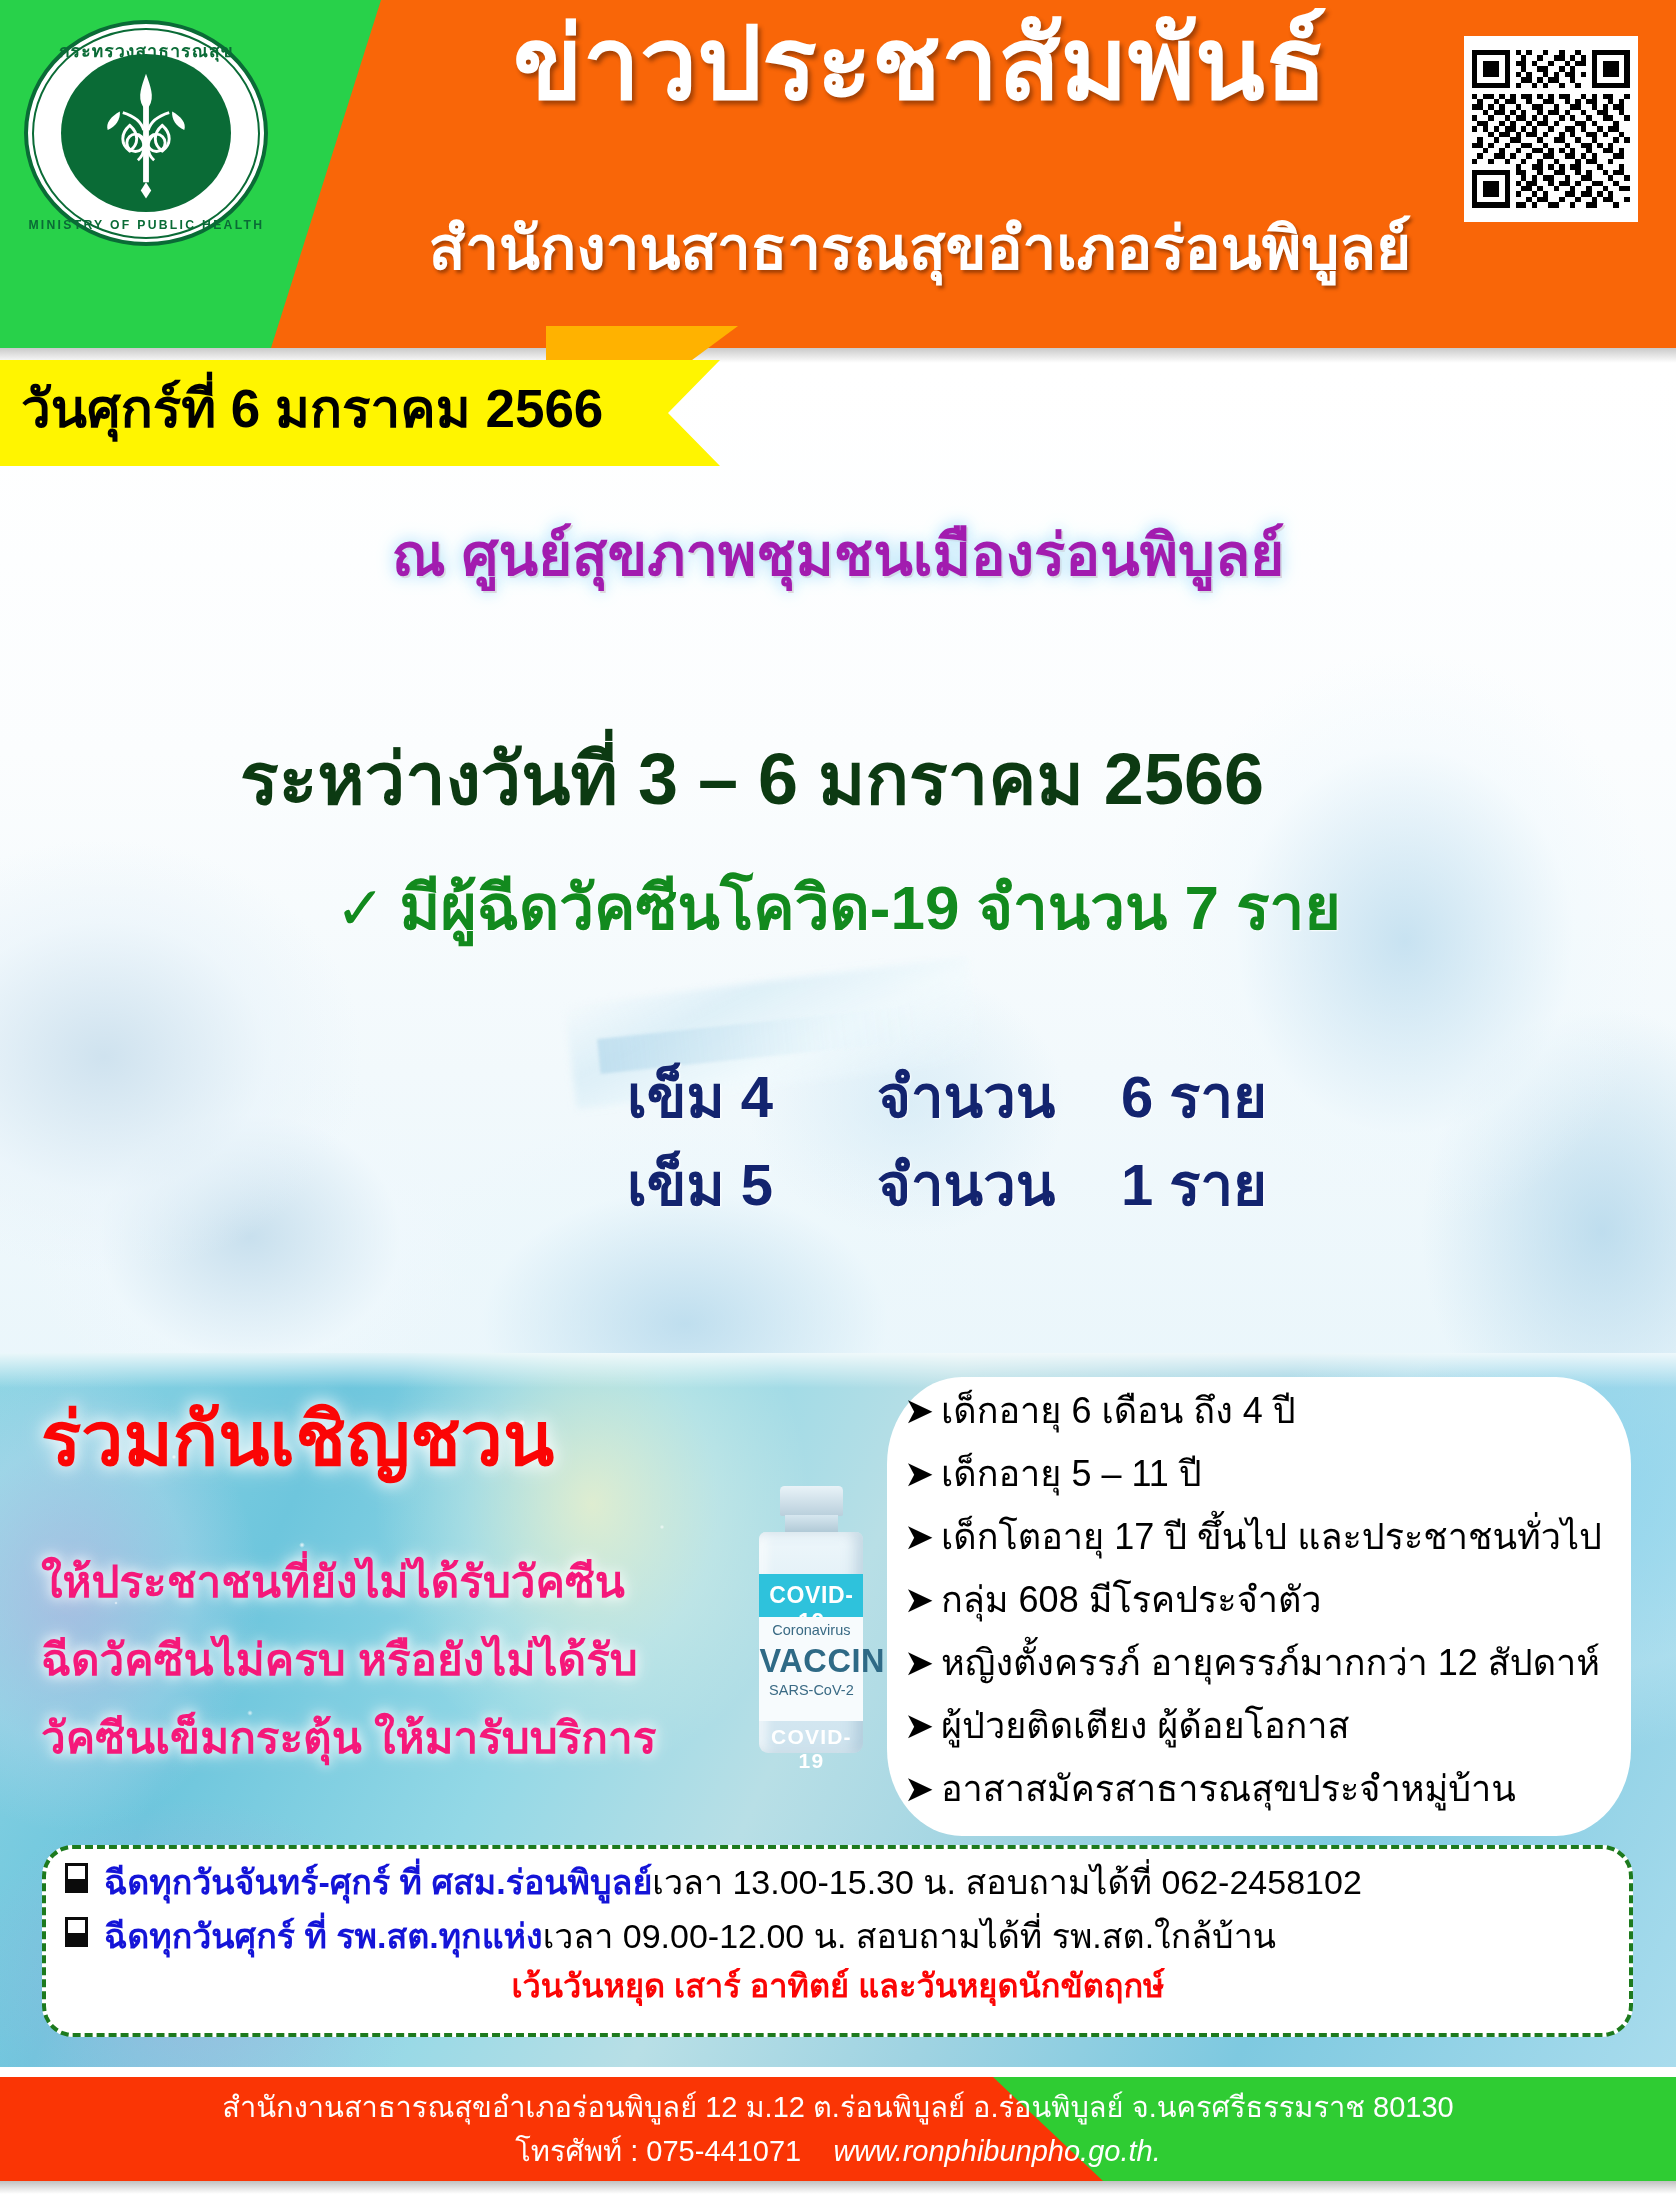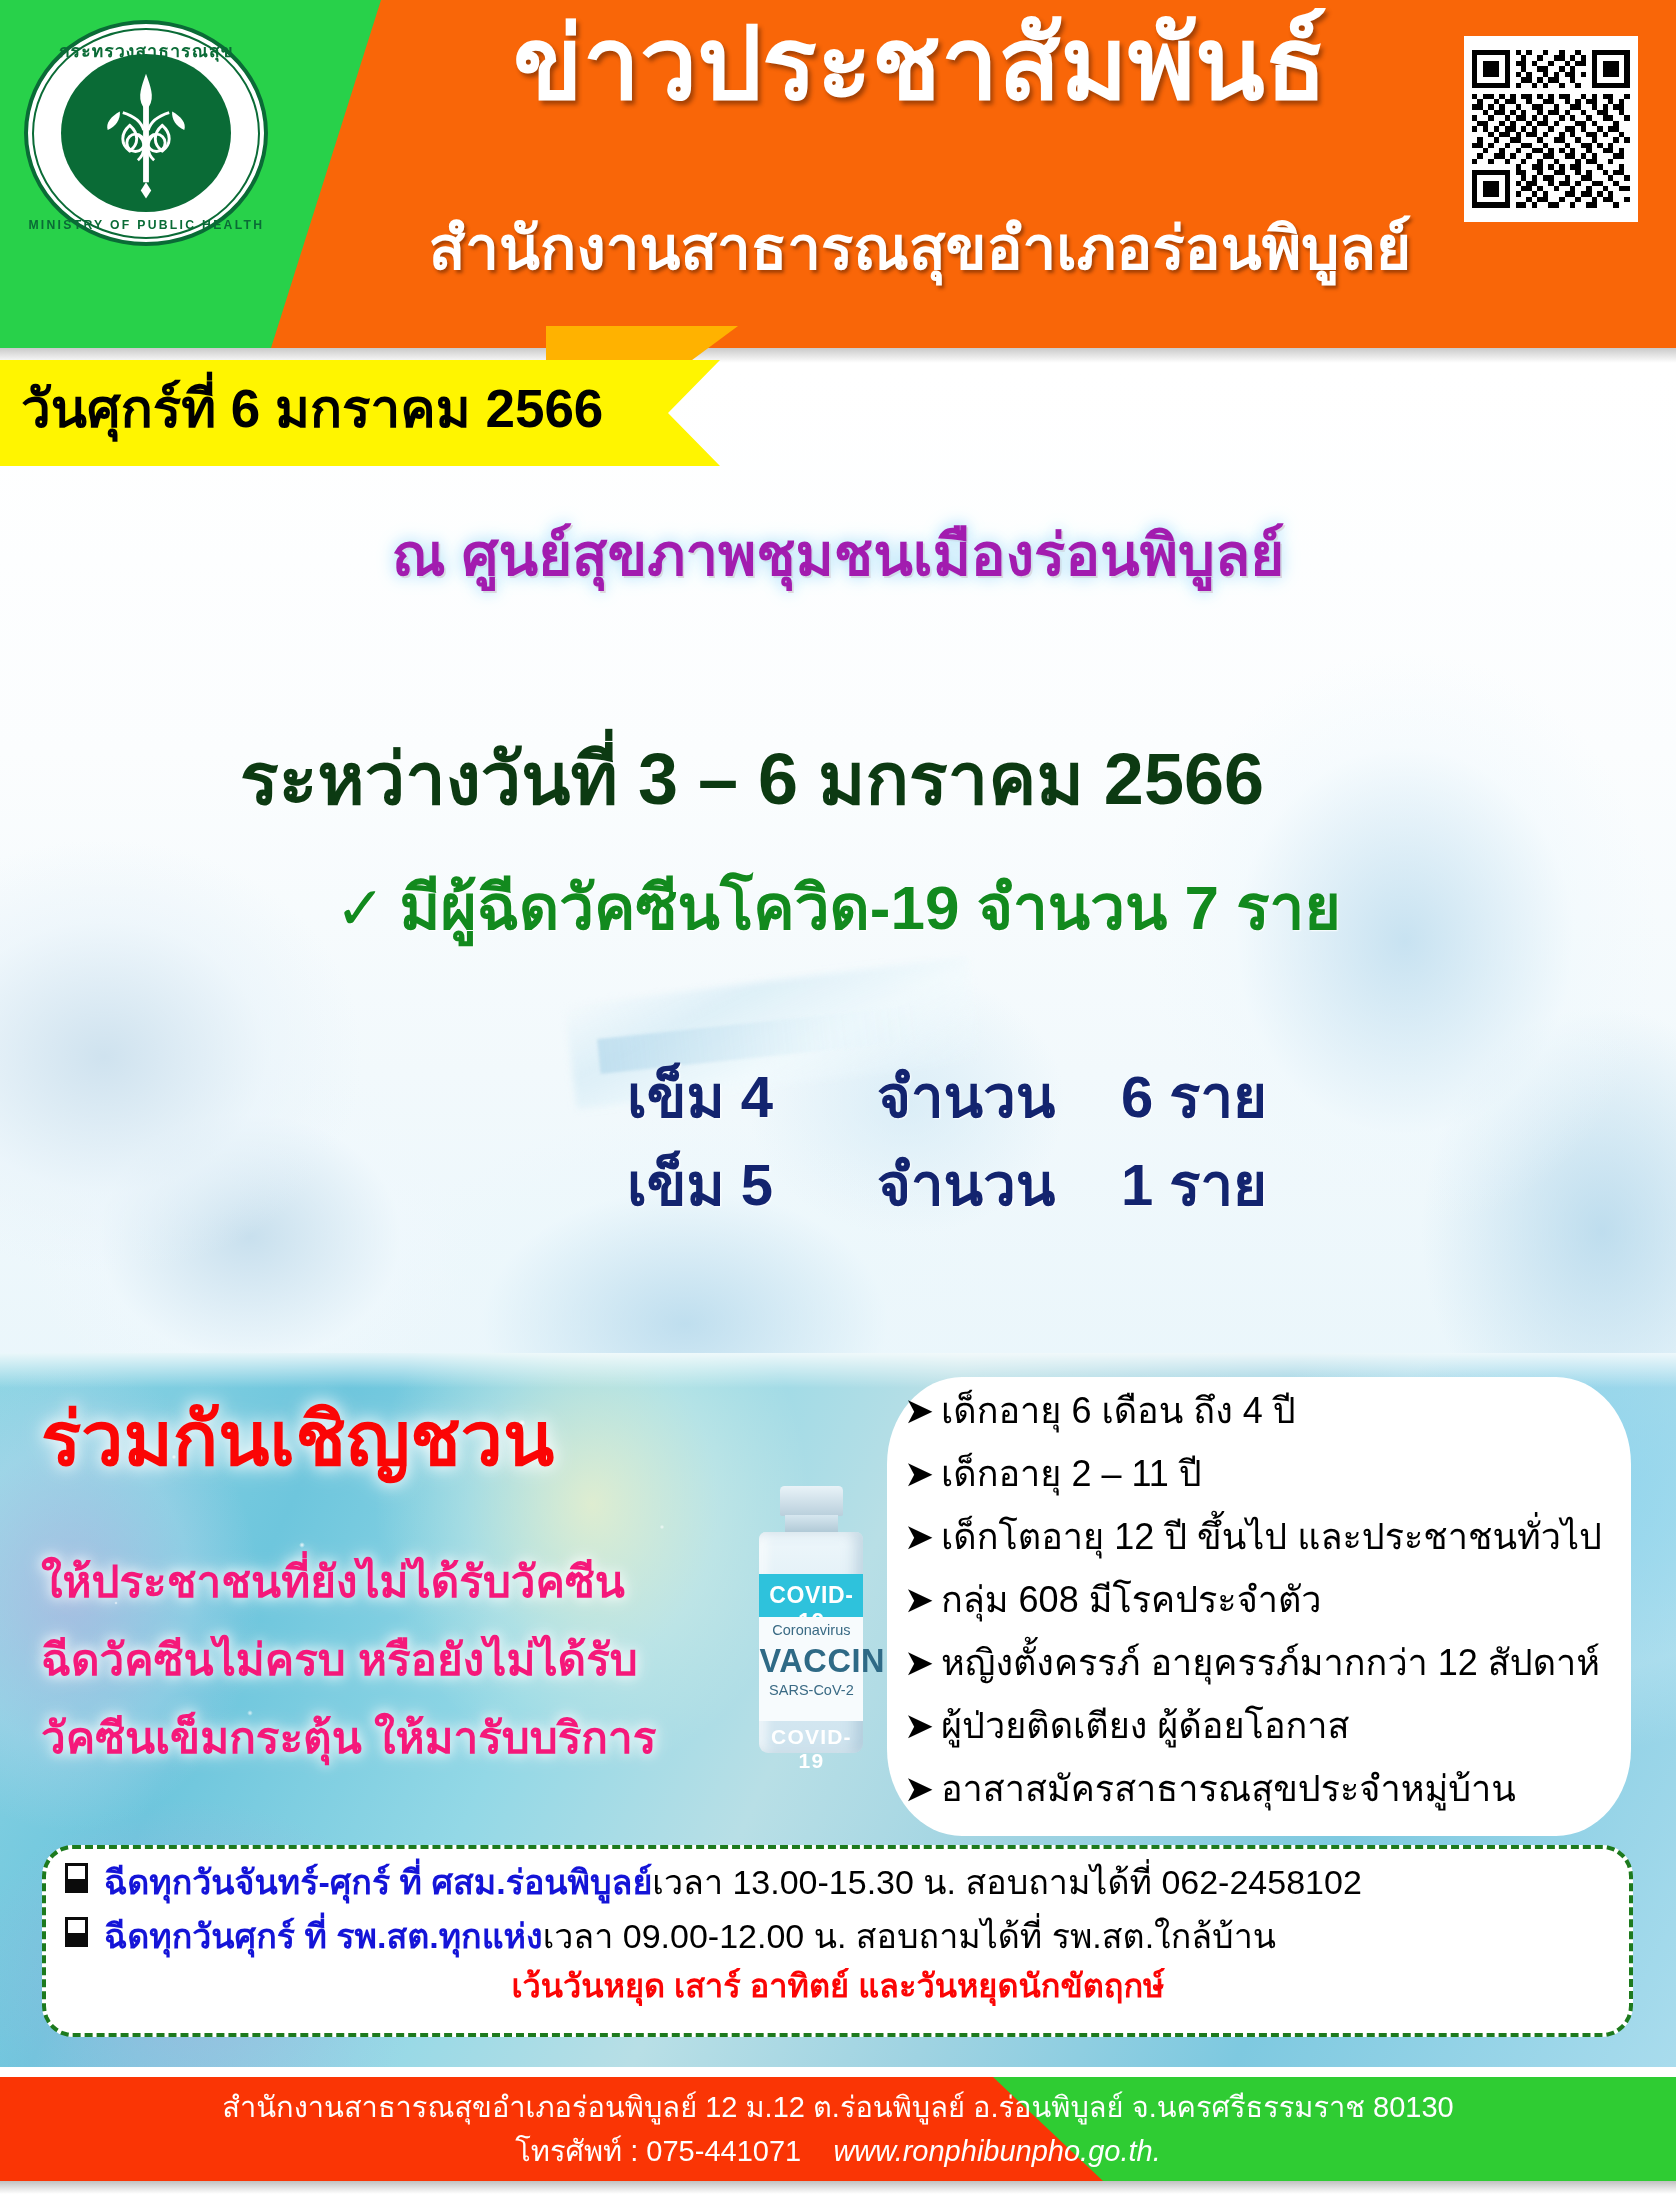--- a/index.html
+++ b/index.html
@@ -648,25 +648,25 @@
   </div>
 
   <div class="bullet-panel"></div>
   <div class="bullets">
     <div class="bullet">
       <span class="arrow">➤</span>
       <span>เด็กอายุ  6 เดือน ถึง  4 ปี</span>
     </div>
     <div class="bullet">
       <span class="arrow">➤</span>
-      <span>เด็กอายุ  2 – 11 ปี</span>
+      <span>เด็กอายุ  5 – 11 ปี</span>
     </div>
     <div class="bullet">
       <span class="arrow">➤</span>
-      <span>เด็กโตอายุ 12 ปี ขึ้นไป และประชาชนทั่วไป</span>
+      <span>เด็กโตอายุ 17 ปี ขึ้นไป และประชาชนทั่วไป</span>
     </div>
     <div class="bullet">
       <span class="arrow">➤</span>
       <span>กลุ่ม 608  มีโรคประจำตัว</span>
     </div>
     <div class="bullet">
       <span class="arrow">➤</span>
       <span>หญิงตั้งครรภ์ อายุครรภ์มากกว่า 12 สัปดาห์</span>
     </div>
     <div class="bullet">

